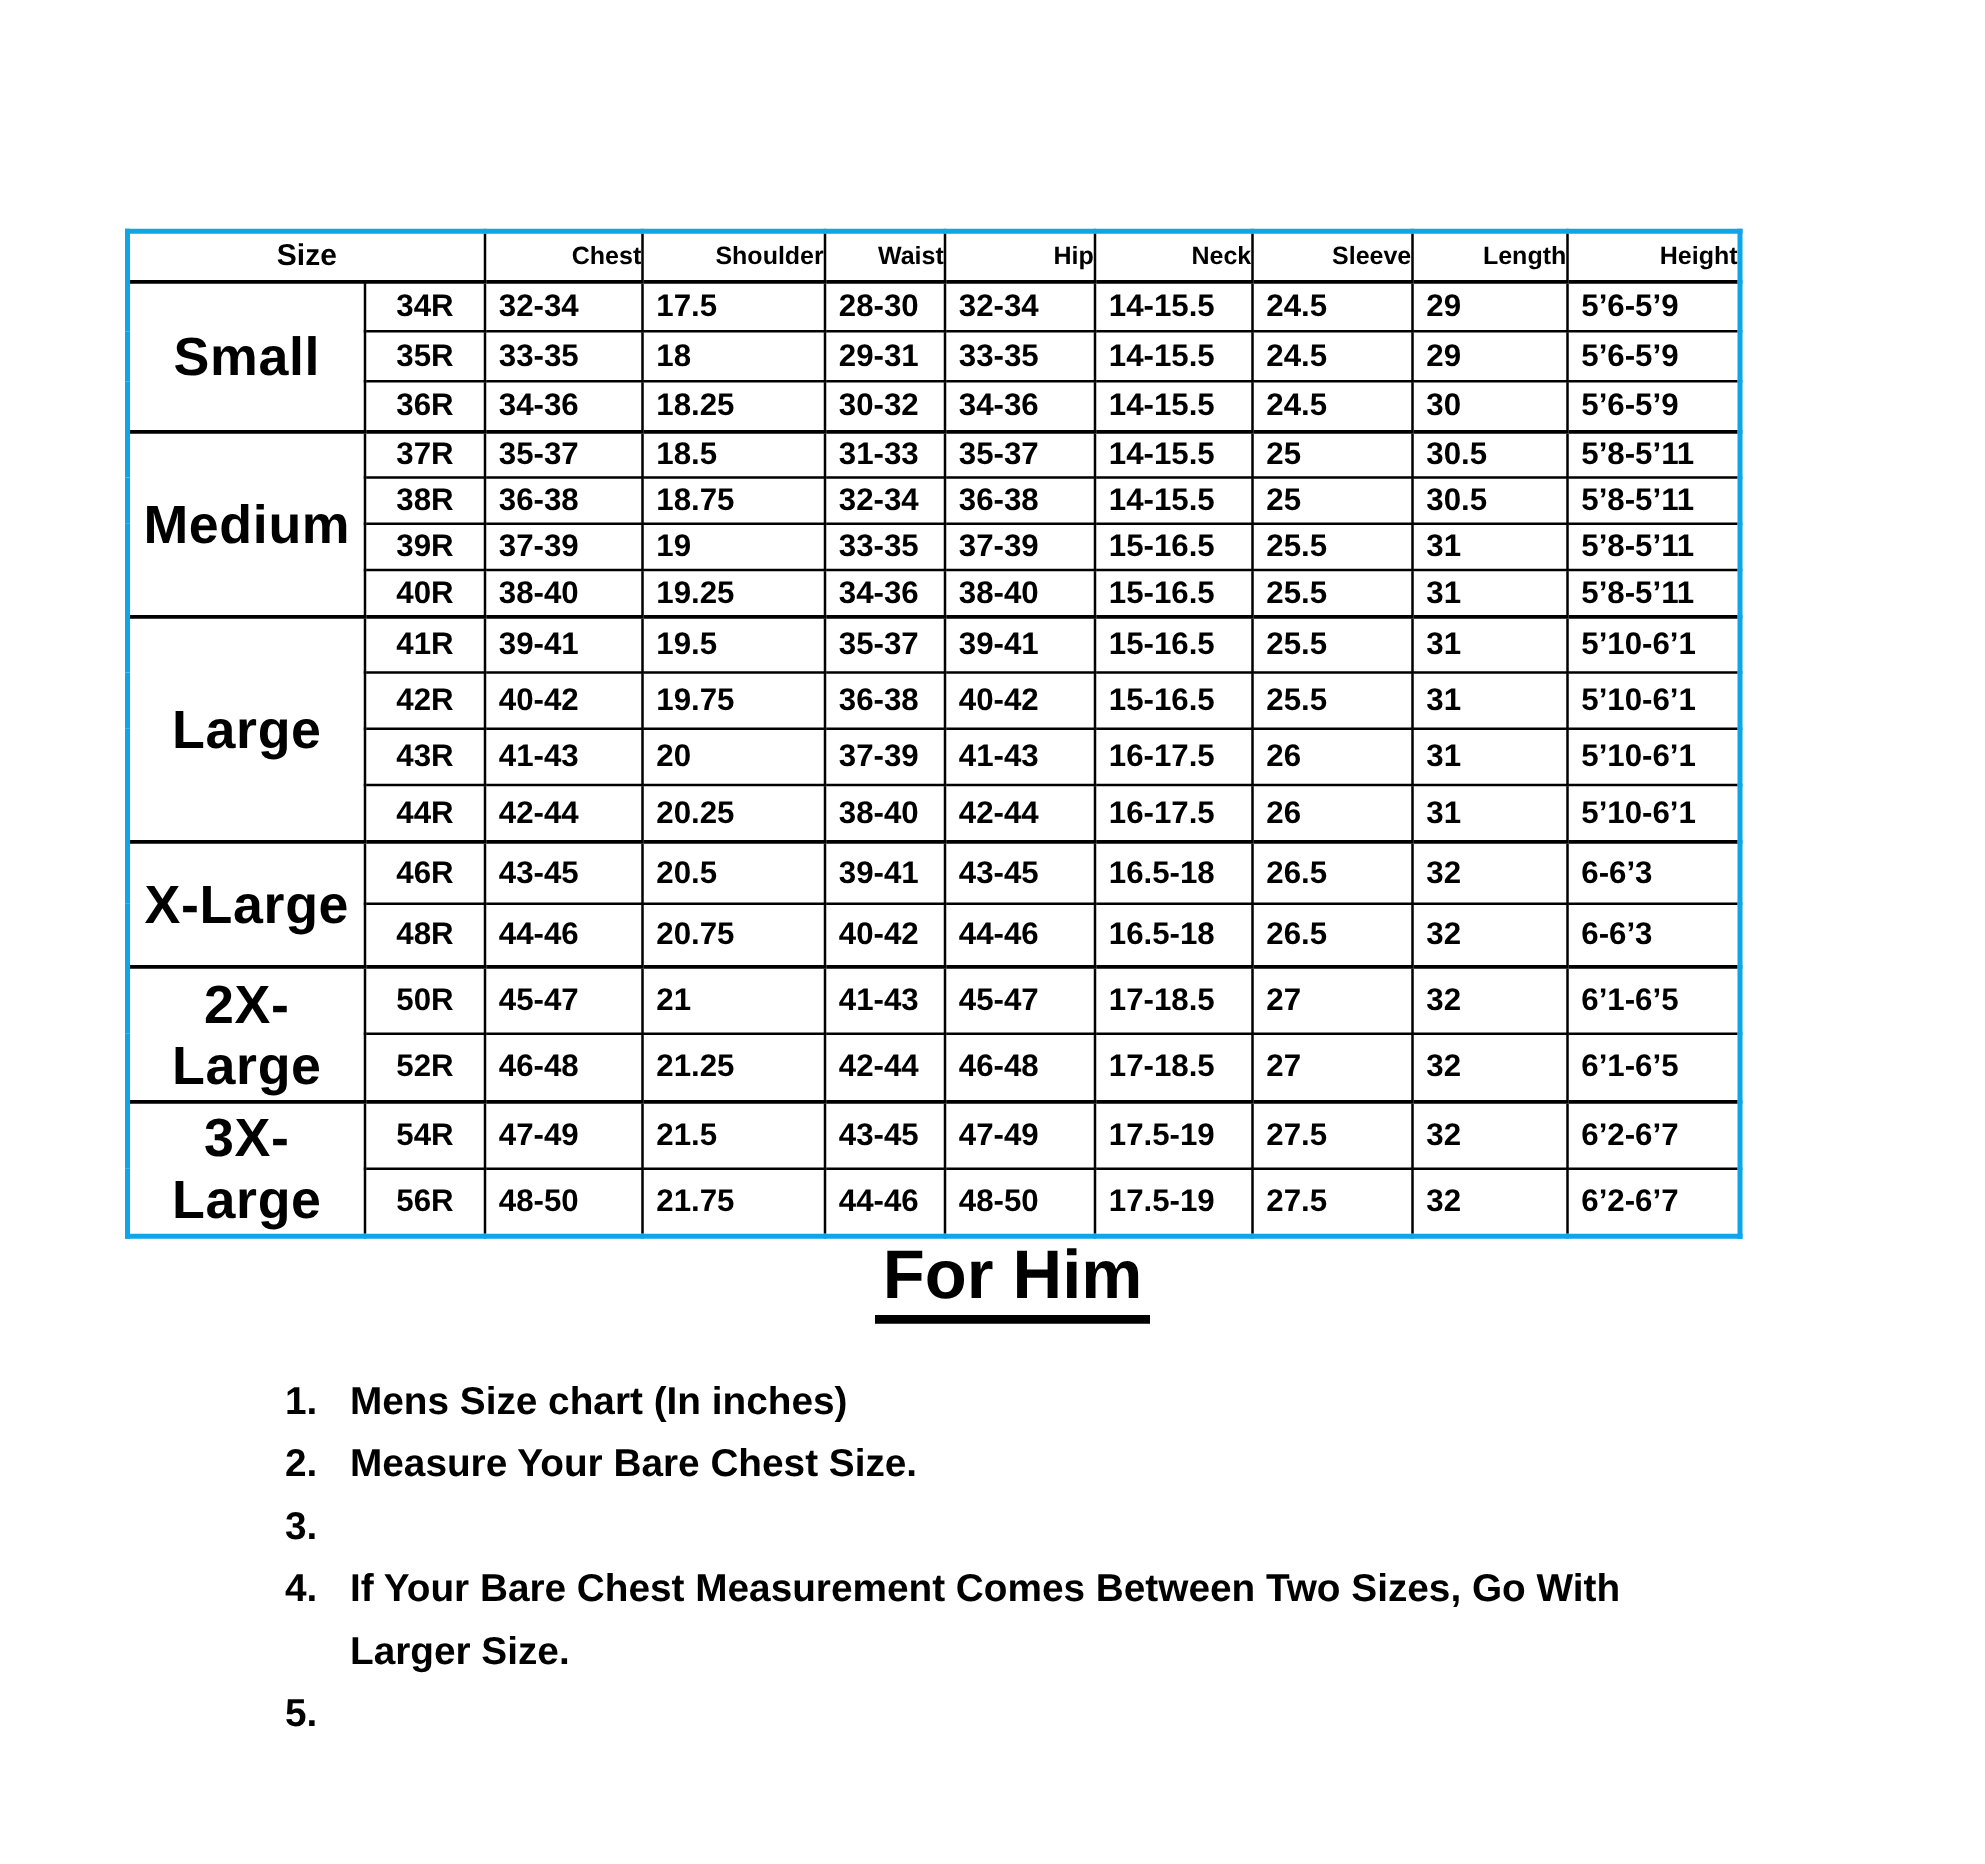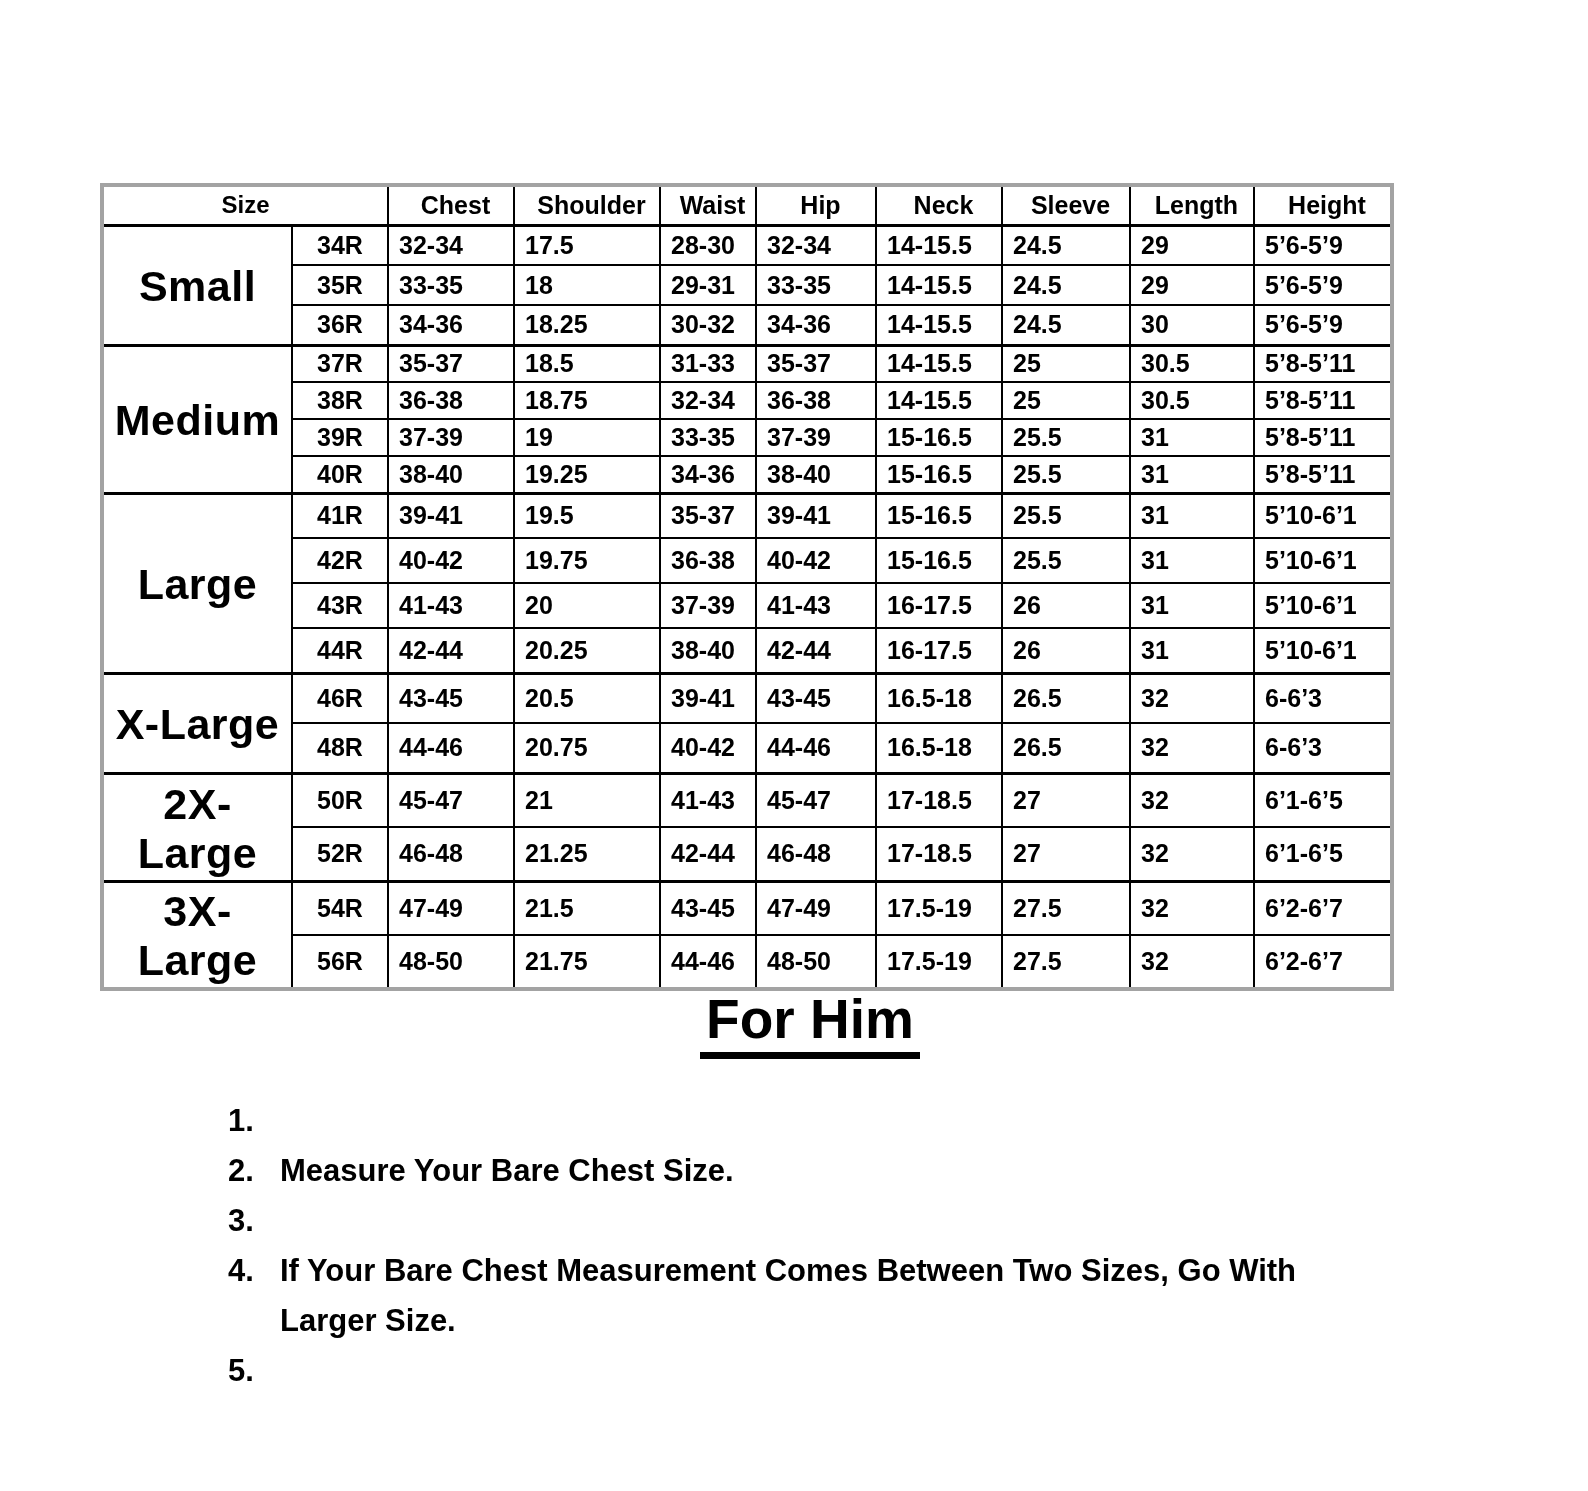--- a/index.html
+++ b/index.html
@@ -26,26 +26,26 @@
     width: 1290px;
     background: #ffffff;
   }
   table.size-chart th,
   table.size-chart td {
     border: 2px solid #000000;
     font-weight: 700;
     color: #000000;
     vertical-align: middle;
   }
-  table.size-chart { border: 4px solid #a3a3a3; }
+  table.size-chart { border: 4px solid #0ea5e9; }
 
   thead tr { height: 40px; }
   thead th {
-    font-size: 25px;
-    text-align: center;
+    font-size: 20px;
+    text-align: right;
     padding-left: 9px;
     border-bottom-width: 3px !important;
   }
   thead th.size-col-header {
     text-align: center;
     padding-left: 0;
     font-size: 24px;
   }
 
   tbody tr.group-start td { border-top-width: 3px; }
@@ -347,20 +347,21 @@
   </div>
 
   <div class="heading-wrap">
     <h1>For Him</h1>
   </div>
 
   <ol class="instructions">
 
   <li>
         <span class="num">1.</span>
+        <span class="txt">Mens Size chart (In inches)</span>
       </li>
       <li>
         <span class="num">2.</span>
         <span class="txt">Measure Your Bare Chest Size.</span>
       </li>
       <li>
         <span class="num">3.</span>
       </li>
       <li>
         <span class="num">4.</span>

